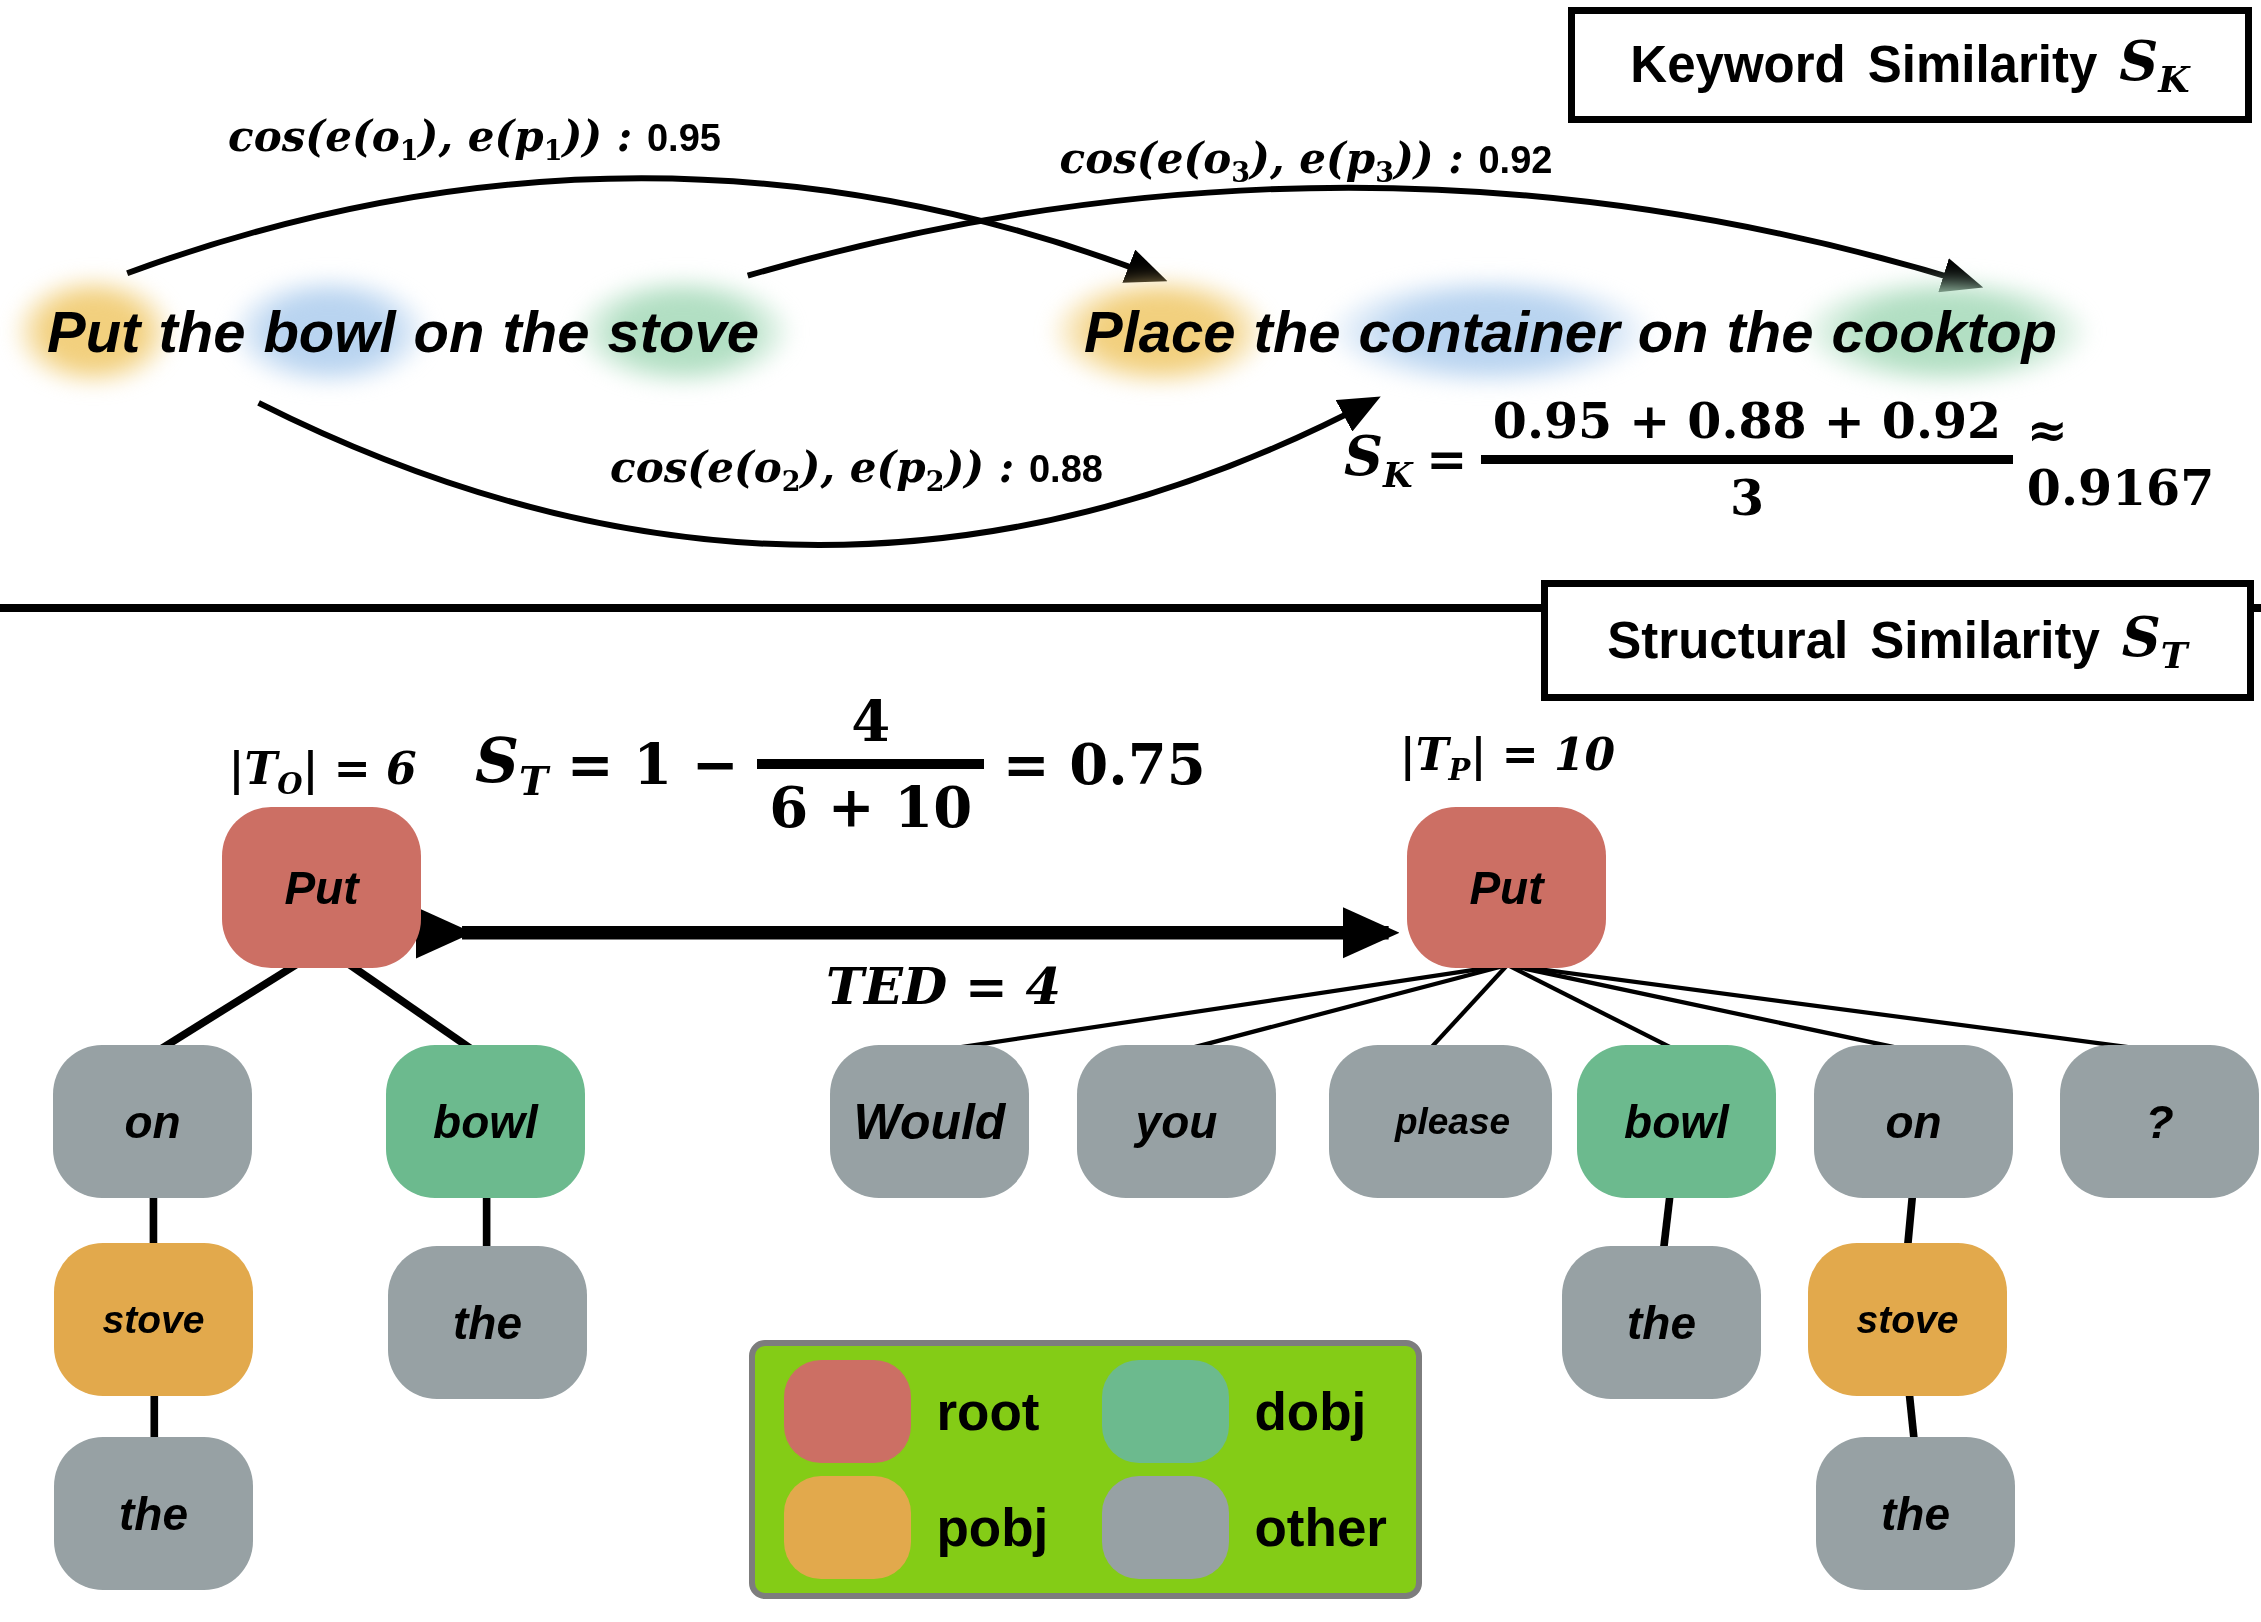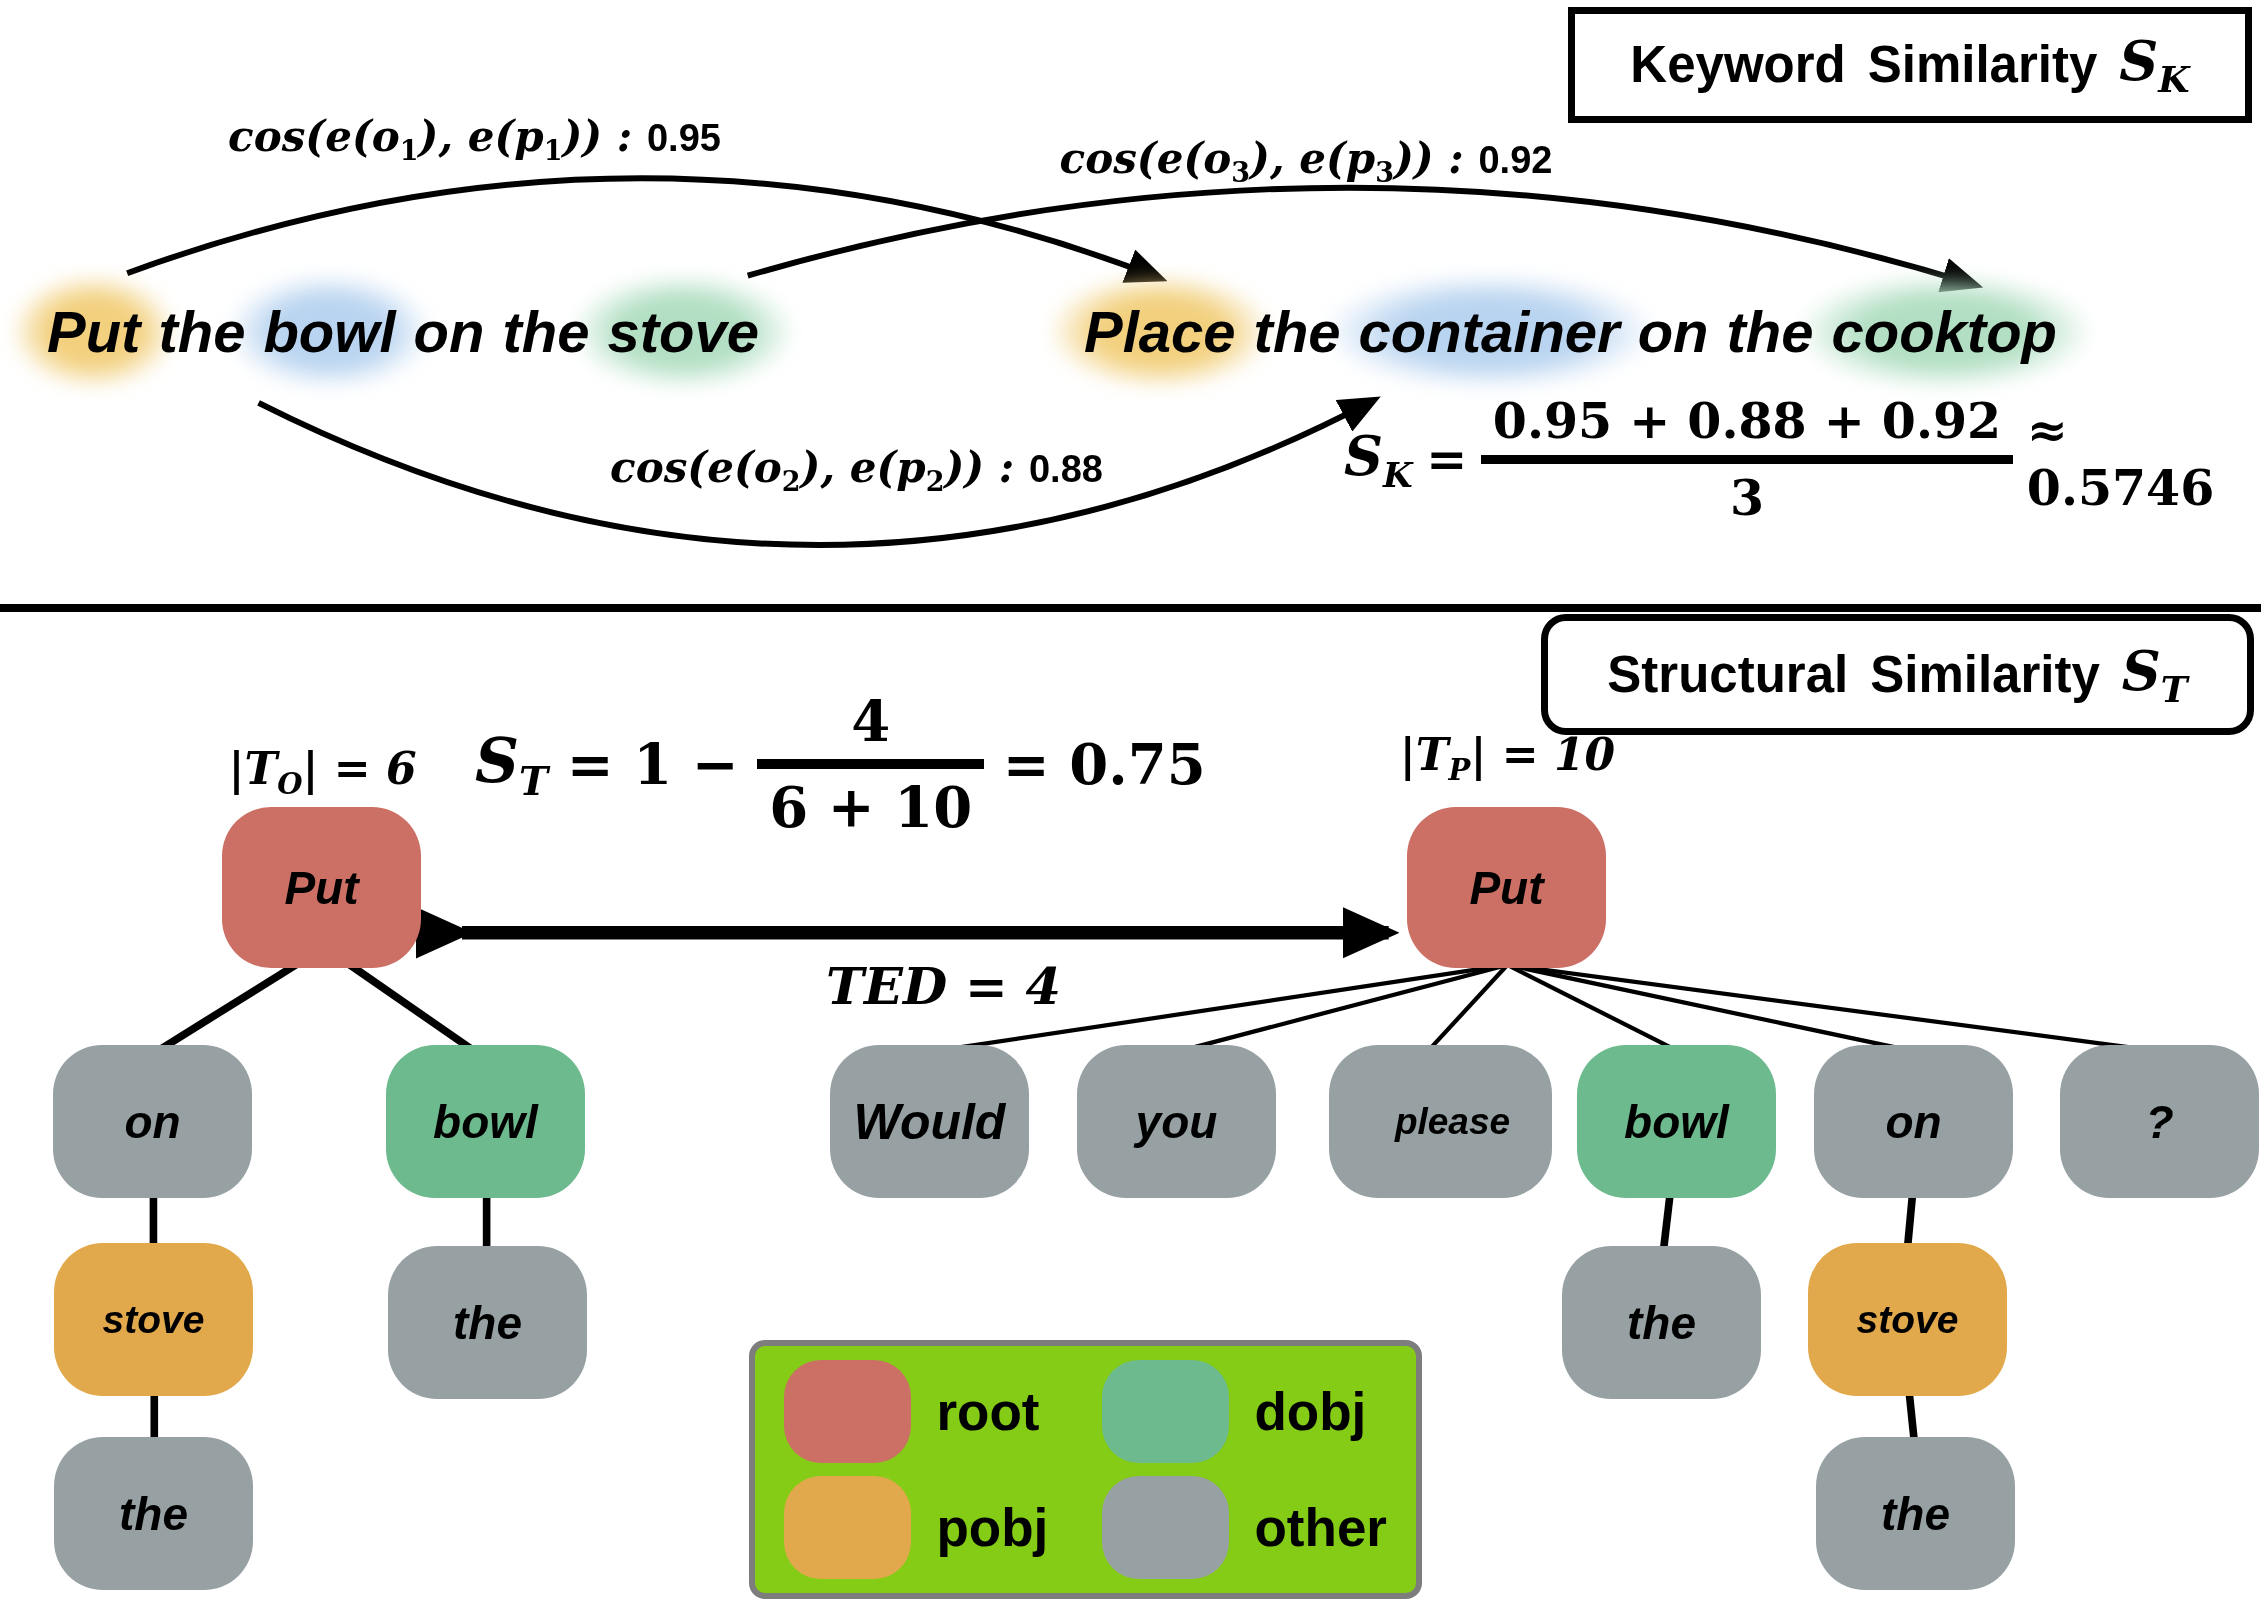--- a/index.html
+++ b/index.html
@@ -4,21 +4,21 @@
 <style>
   html,body{margin:0;padding:0;background:#ffffff;}
   #canvas{position:relative;width:2261px;height:1623px;background:#ffffff;overflow:hidden;
           font-family:"Liberation Sans", sans-serif;}
   svg.layer{position:absolute;left:0;top:0;z-index:1;pointer-events:none;}
 
   
   .title-box{position:absolute;border:7.6px solid #000;background:#fff;display:flex;
              align-items:center;justify-content:center;gap:22px;z-index:4;}
   .kw-box{left:1568px;top:6.8px;width:670px;height:102px;}
-  .st-box{left:1541px;top:614px;width:699px;height:107px;border-radius:25px;}
+  .st-box{left:1541px;top:580px;width:699px;height:107px;}
   .title-word{font-weight:700;font-size:51px;color:#000;}
   .title-sym{font-family:"DejaVu Serif", serif;font-style:italic;font-weight:700;font-size:54px;}
   .title-sym sub{font-size:36px;font-style:italic;}
 
   
   .divider{position:absolute;left:0;top:604px;width:2261px;height:7.6px;background:#000;z-index:3;}
 
   
   .cos-label{position:absolute;text-align:center;z-index:5;
              font-family:"DejaVu Serif", serif;font-style:italic;font-weight:700;font-size:42px;color:#000;}
@@ -171,21 +171,21 @@
   </div>
 
   <div class="sk-formula math">
     <span class="it var"><span>S</span><sub class="it">K</sub></span>
     <span>=</span>
     <span class="frac">
       <span class="num">0.95 + 0.88 + 0.92</span>
       <span class="bar"></span>
       <span class="den">3</span>
     </span>
-    <span>≈ 0.5746</span>
+    <span>≈ 0.9167</span>
   </div>
 
   <div class="divider"></div>
 
   <div class="title-box st-box">
     <span class="title-word">Structural</span>
     <span class="title-word">Similarity</span>
     <span class="title-sym"><span>S</span><sub>T</sub></span>
   </div>
 

